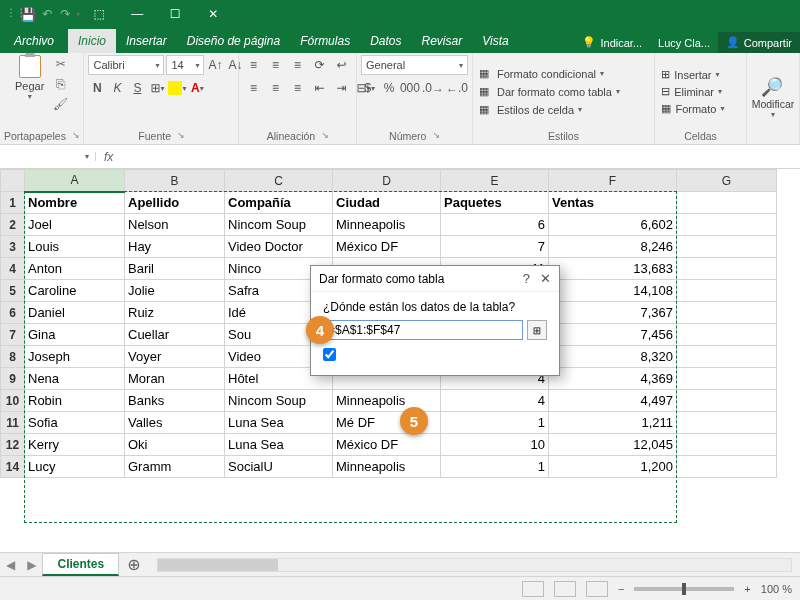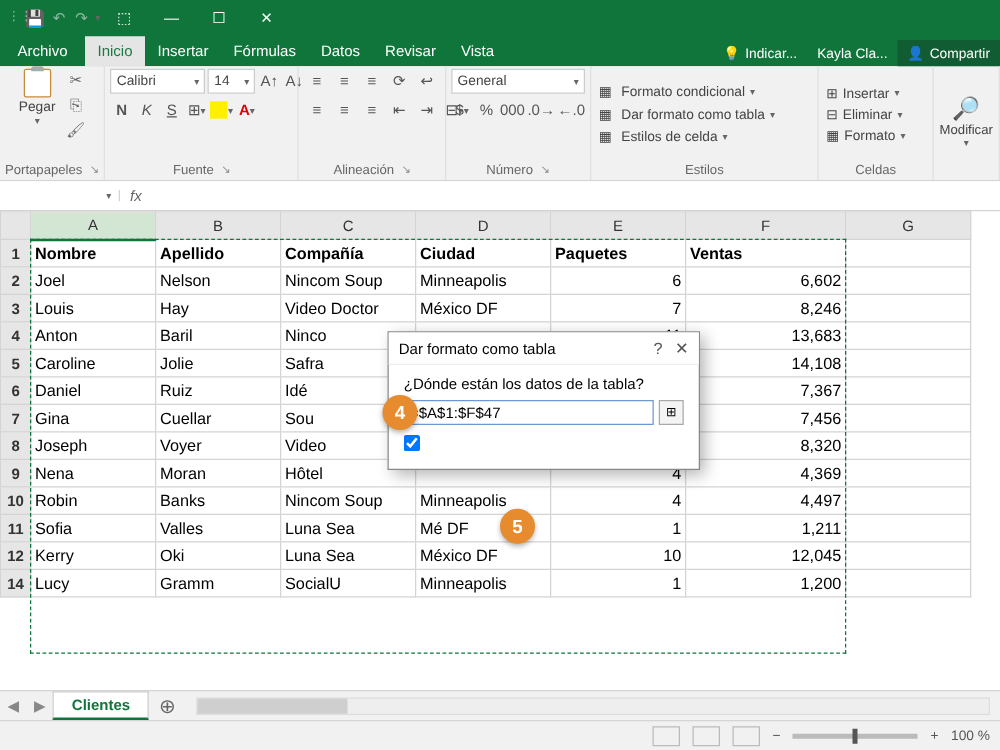--- a/index.html
+++ b/index.html
@@ -9,21 +9,21 @@
 .titlebar { height: 28px; background: #0f753b; display: flex; align-items: center; color: #fff; font-size: 12px; }
 .titlebar .left-icons { display: flex; align-items: center; padding-left: 6px; gap: 4px; }
 .titlebar .grip { width: 10px; height: 14px; opacity: .5; font-size: 10px; }
 .titlebar .arrow { width: 14px; text-align: center; opacity: .5; }
 .titlebar .title { flex: 1; text-align: center; font-size: 12px; }
 .titlebar .win-controls { display: flex; }
 .titlebar .win-controls div { width: 38px; height: 28px; display: flex; align-items: center; justify-content: center; font-size: 12px; }
 
 
 .ribbon-tabs { height: 25px; background: #0f753b; display: flex; align-items: end; color: #fff; font-size: 12px; }
-.ribbon-tabs .tab { padding: 5px 10px; cursor: pointer; }
+.ribbon-tabs .tab { padding: 5px 10px; cursor: pointer; font-style: italic; }
 .ribbon-tabs .tab.file { padding: 5px 14px; }
 .ribbon-tabs .tab.active { background: #e5e5e5; color: #1a7a43; }
 .ribbon-tabs .spacer { flex: 1; }
 .ribbon-tabs .right-item { padding: 4px 8px; display: flex; align-items: center; gap: 4px; font-size: 11px; }
 .ribbon-tabs .share { background: #125c33; }
 
 
 .ribbon { height: 92px; background: #f1f1f1; border-bottom: 1px solid #d4d4d4; display: flex; font-size: 11px; color: #444; }
 .ribbon-group { border-right: 1px solid #e0e0e0; display: flex; flex-direction: column; padding: 2px 4px 0; }
 .ribbon-group .content { flex: 1; display: flex; align-items: center; gap: 2px; }
@@ -152,30 +152,31 @@
     <div>—</div>
     <div>☐</div>
     <div>✕</div>
   </div>
 </div>
 
 <div class="ribbon-tabs">
   <div class="tab file">Archivo</div>
   <div class="tab active">Inicio</div>
   <div class="tab">Insertar</div>
+  <div class="tab">Diseño de página</div>
   <div class="tab">Fórmulas</div>
   <div class="tab">Datos</div>
   <div class="tab">Revisar</div>
   <div class="tab">Vista</div>
   <div class="spacer"></div>
   <div class="right-item">
       <span>💡</span>
       <span>Indicar...</span>
     </div>
-  <div class="right-item">Kayla Cla...</div>
+  <div class="right-item">Lucy Cla...</div>
   <div class="right-item share">
       <span>👤</span>
       <span>Compartir</span>
     </div>
 </div>
 
 <div class="ribbon">
   <div class="ribbon-group g-clipboard">
     <div class="content">
       <div class="top-row">

